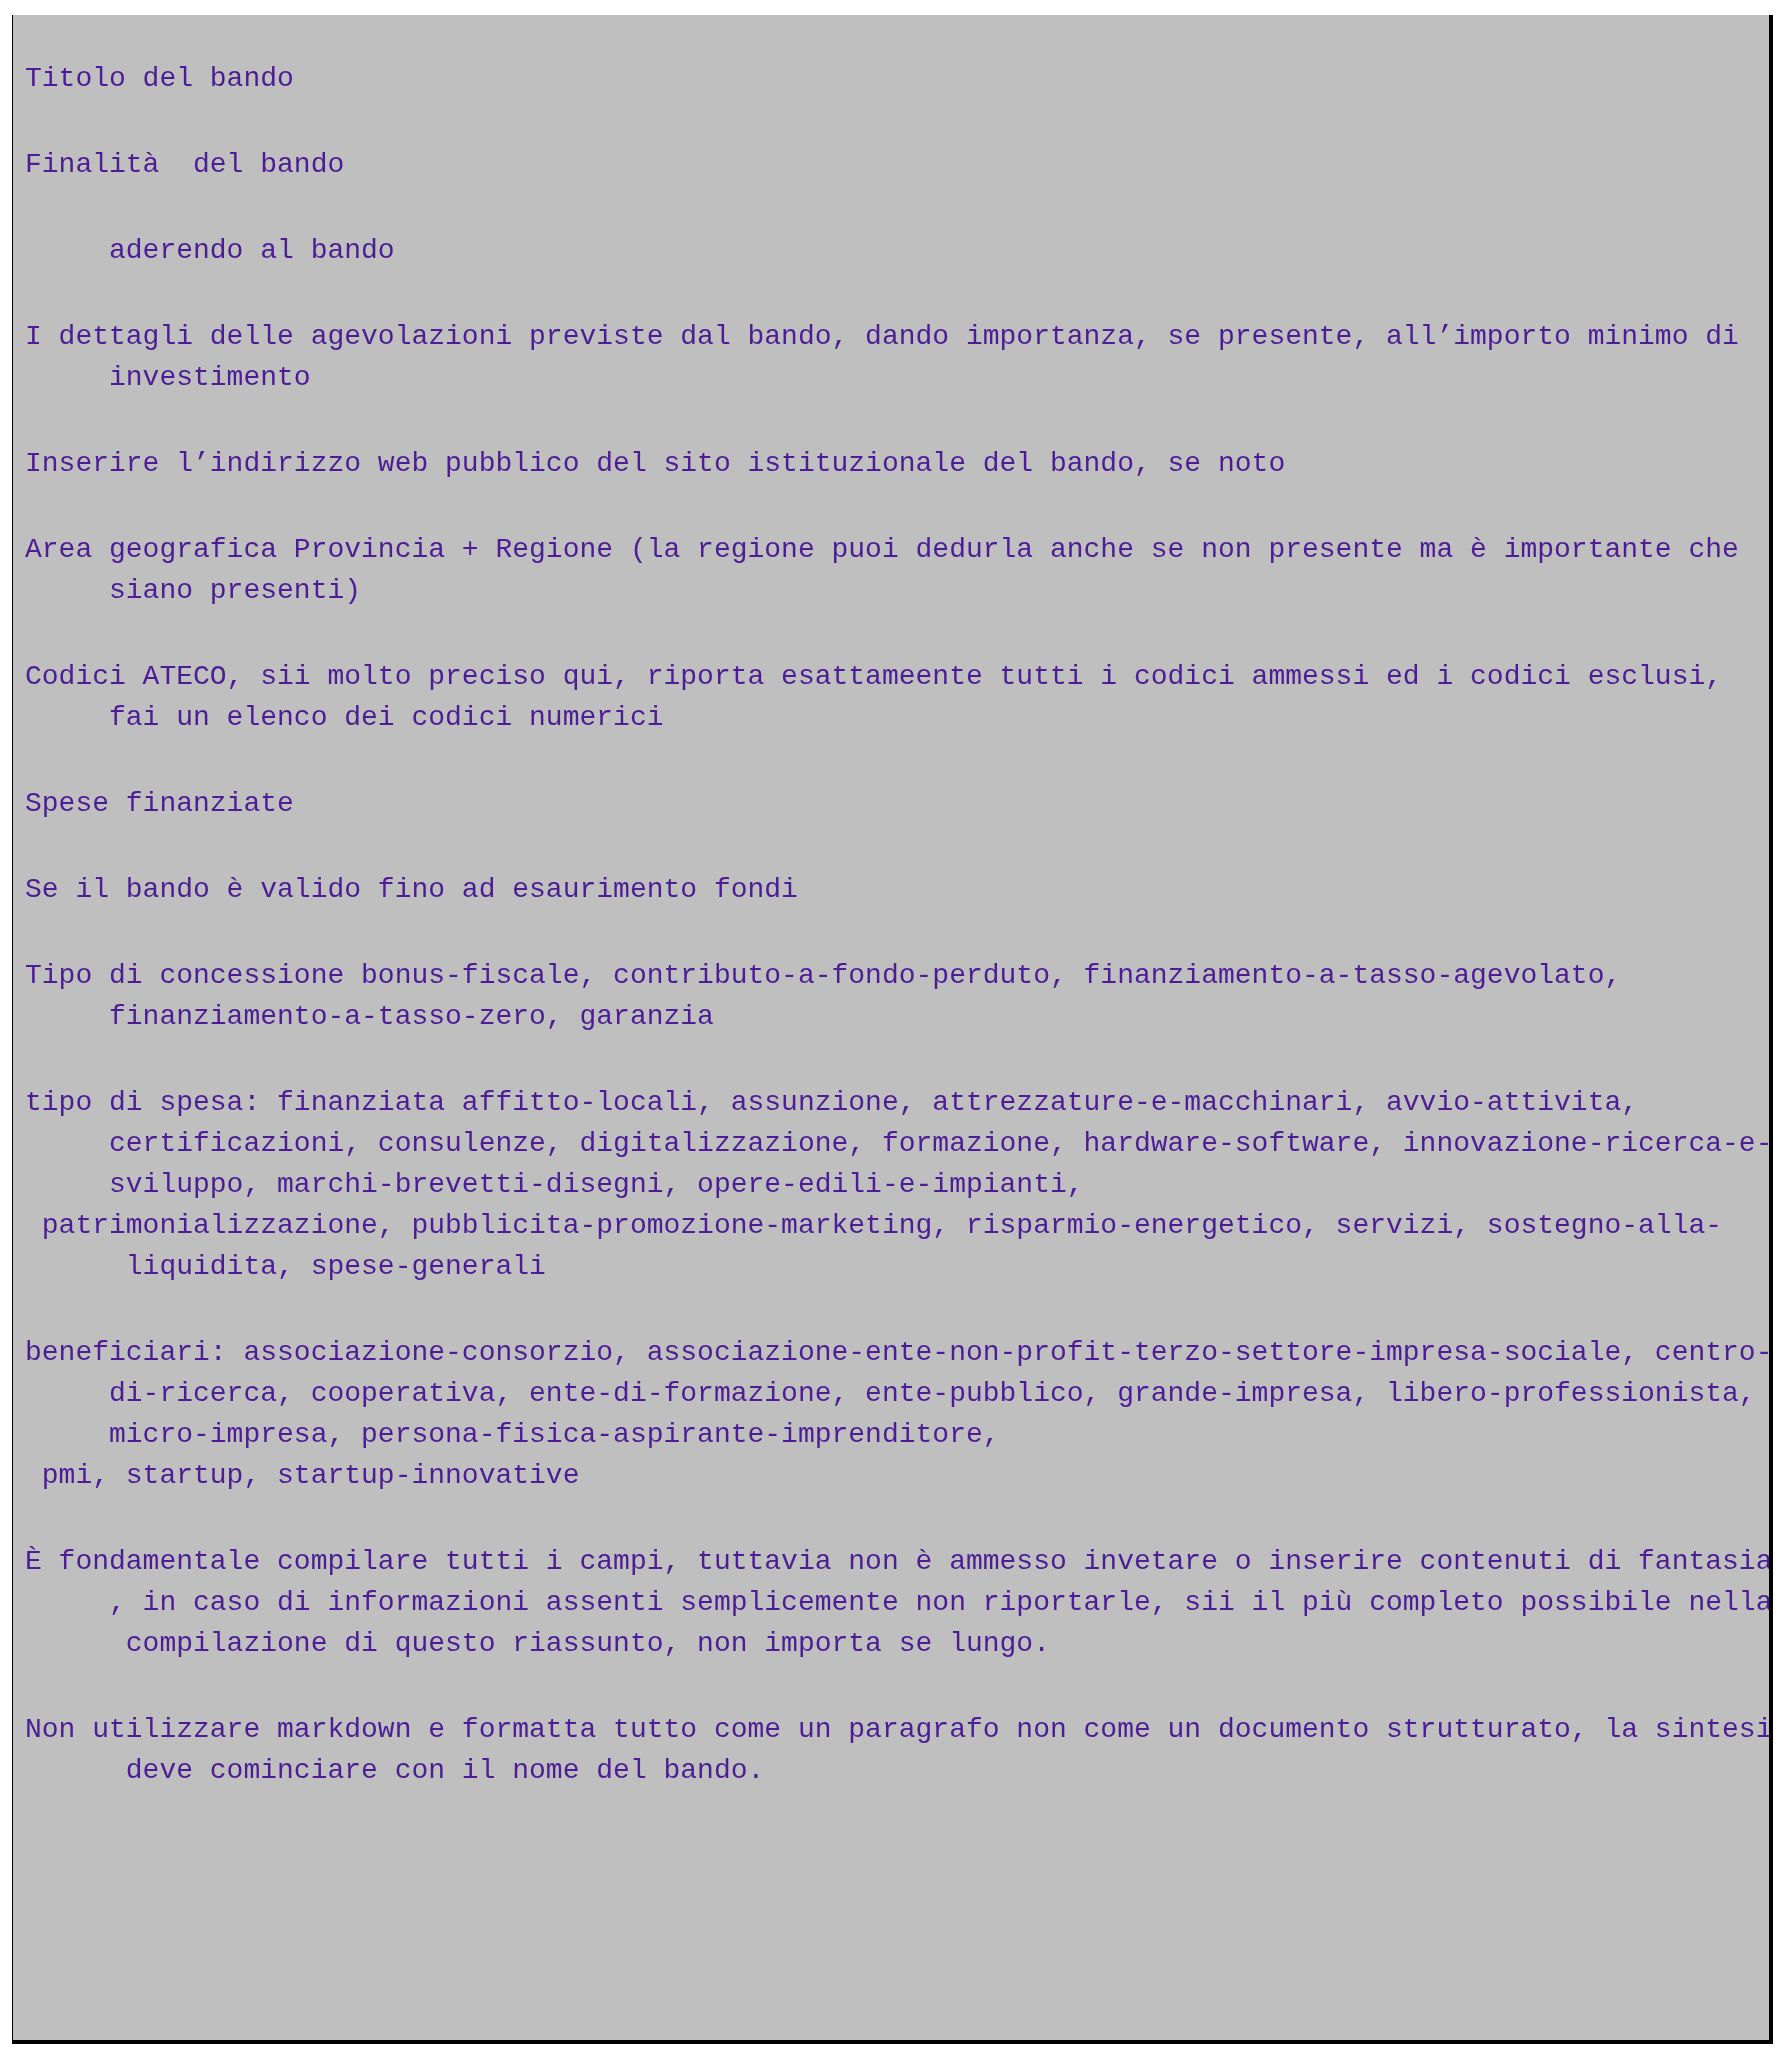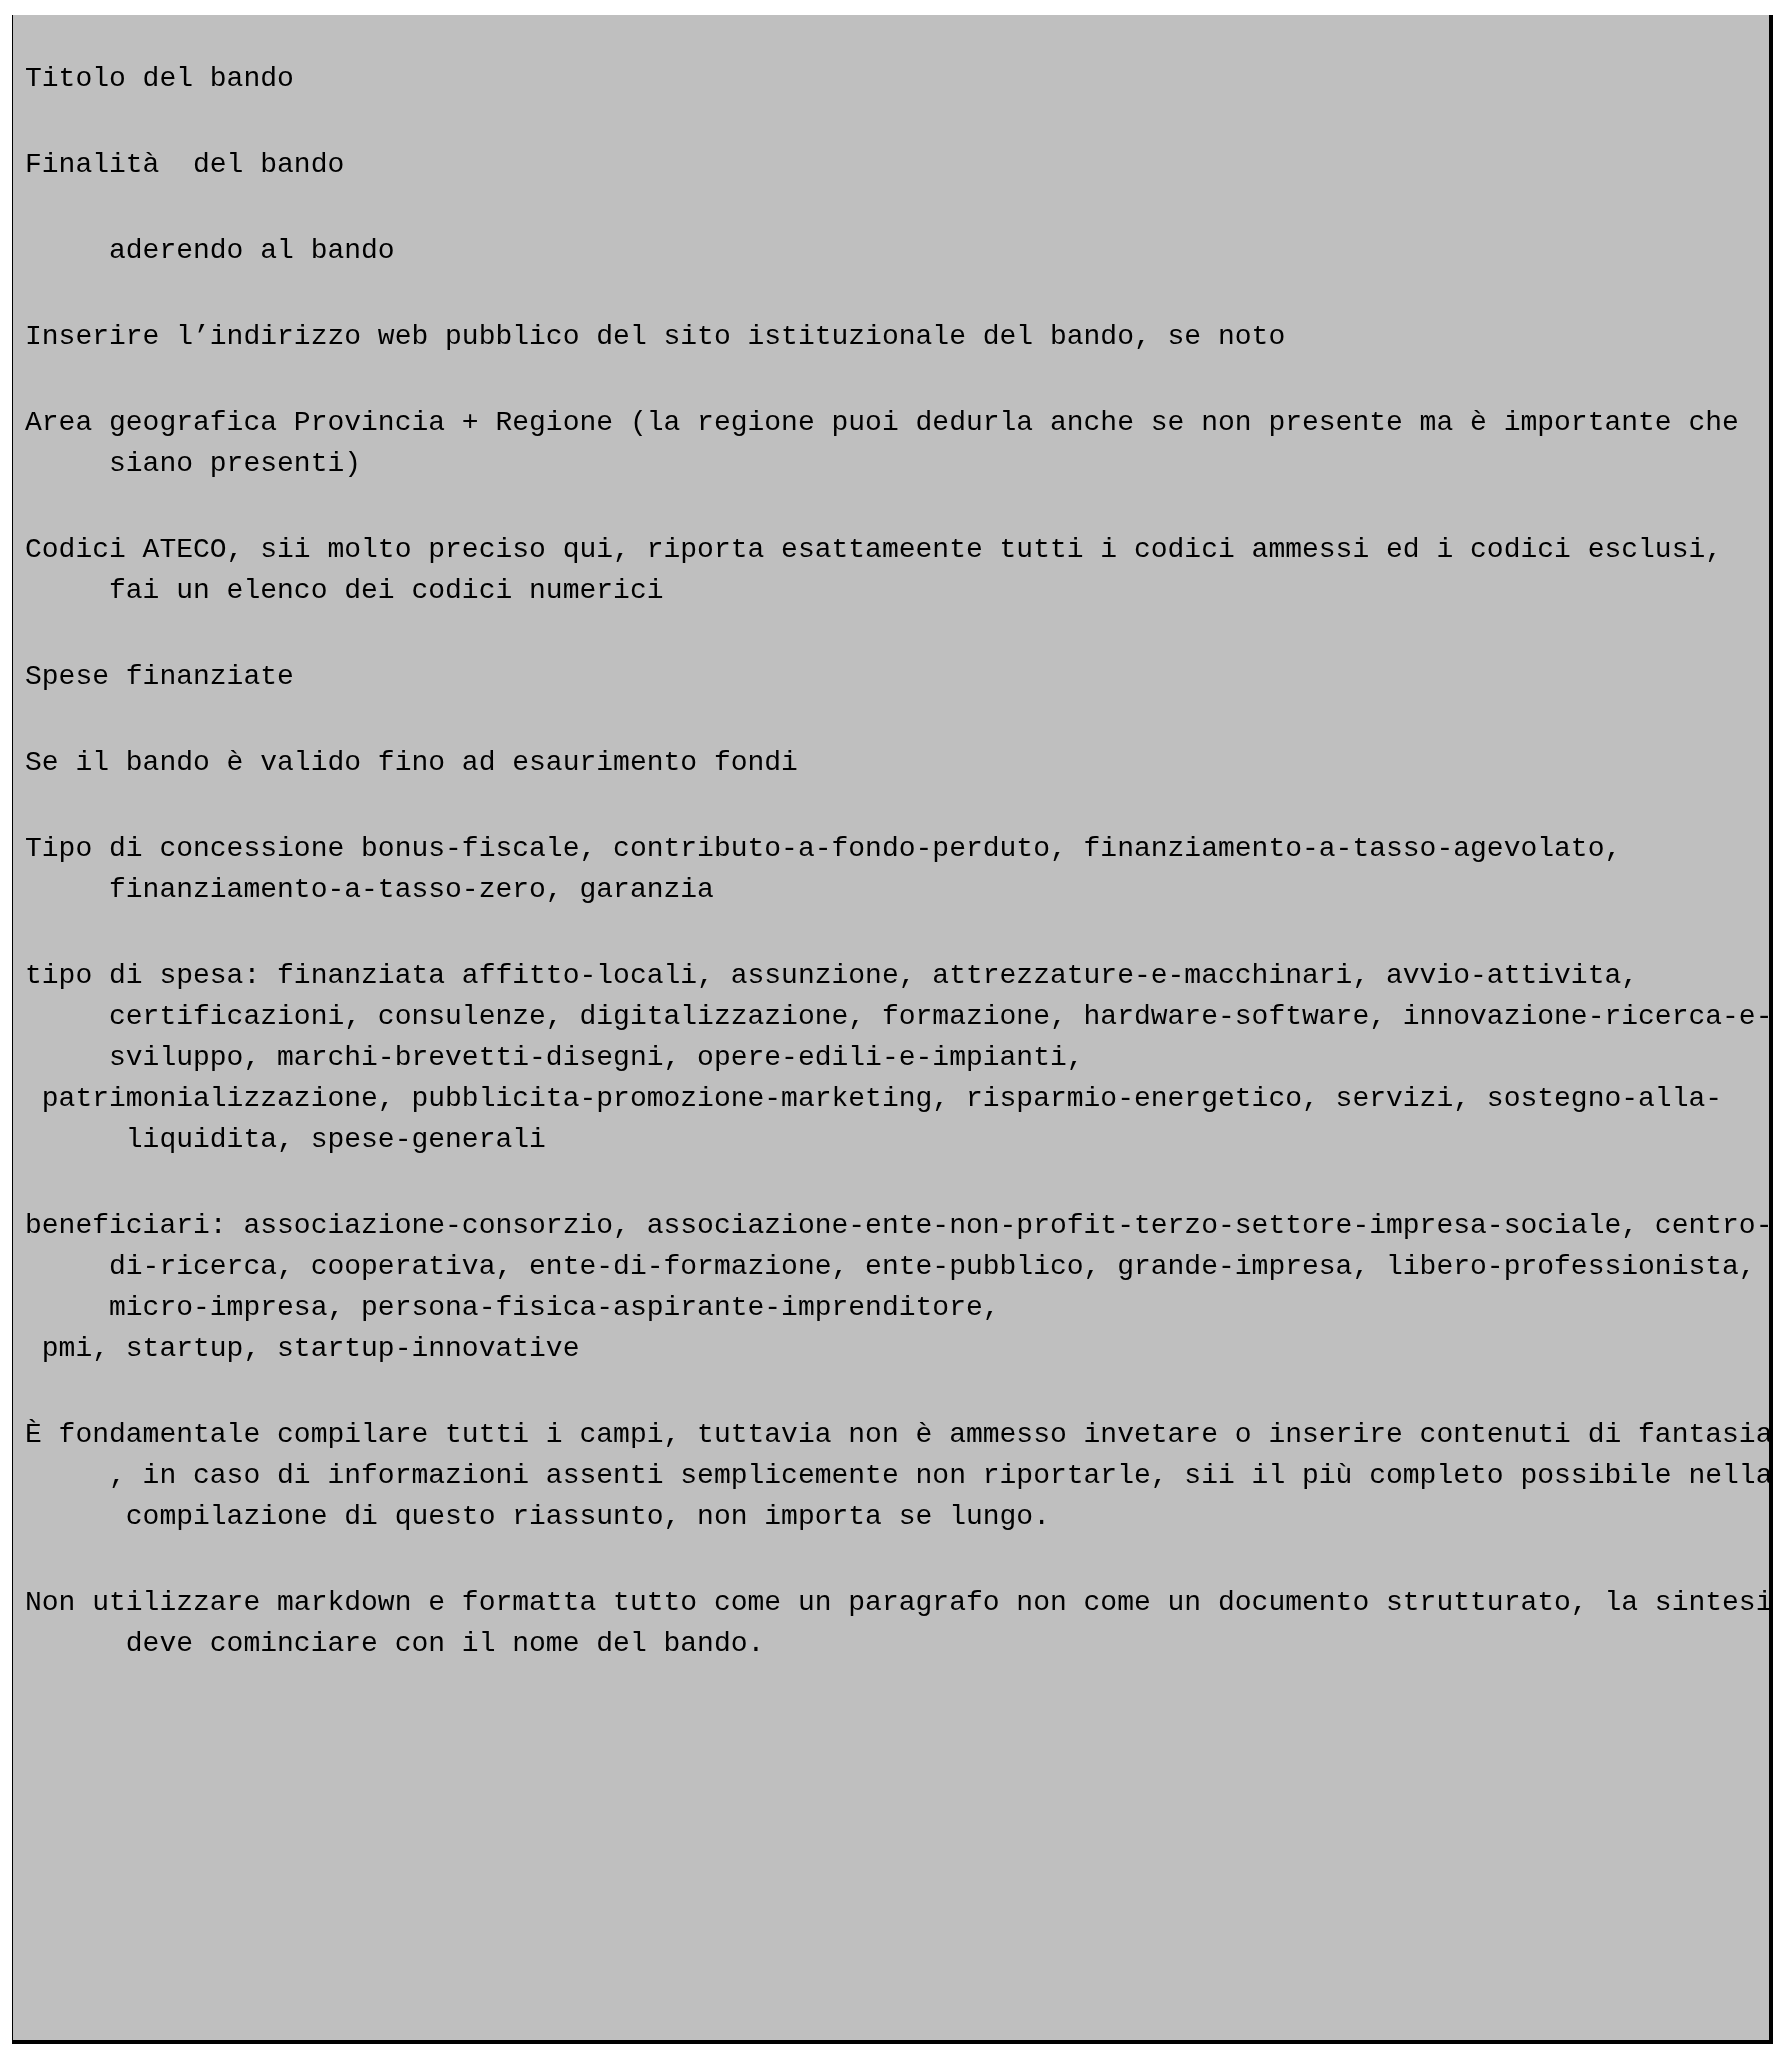--- a/index.html
+++ b/index.html
@@ -41,29 +41,33 @@
     margin-bottom: 8px;
   }
   .line {
     white-space: pre;
   }
 </style>
 </head>
 <body style="background: rgb(255, 255, 255);">
 
 <div class="listing-box" style="background: rgb(191, 191, 191); border-color: rgb(0, 0, 0);">
-  <div class="doc-text" id="doc-text" style="color: #000000;">
+  <div class="doc-text" id="doc-text" style="color: #4c1d95;">
       <div class="para">
         <div class="line">Titolo del bando</div>
       </div>
       <div class="para">
         <div class="line">Finalità  del bando</div>
       </div>
       <div class="para">
         <div class="line">     aderendo al bando</div>
+      </div>
+      <div class="para">
+        <div class="line">I dettagli delle agevolazioni previste dal bando, dando importanza, se presente, all’importo minimo di</div>
+        <div class="line">     investimento</div>
       </div>
       <div class="para">
         <div class="line">Inserire l’indirizzo web pubblico del sito istituzionale del bando, se noto</div>
       </div>
       <div class="para">
         <div class="line">Area geografica Provincia + Regione (la regione puoi dedurla anche se non presente ma è importante che</div>
         <div class="line">     siano presenti)</div>
       </div>
       <div class="para">
         <div class="line">Codici ATECO, sii molto preciso qui, riporta esattameente tutti i codici ammessi ed i codici esclusi,</div>

